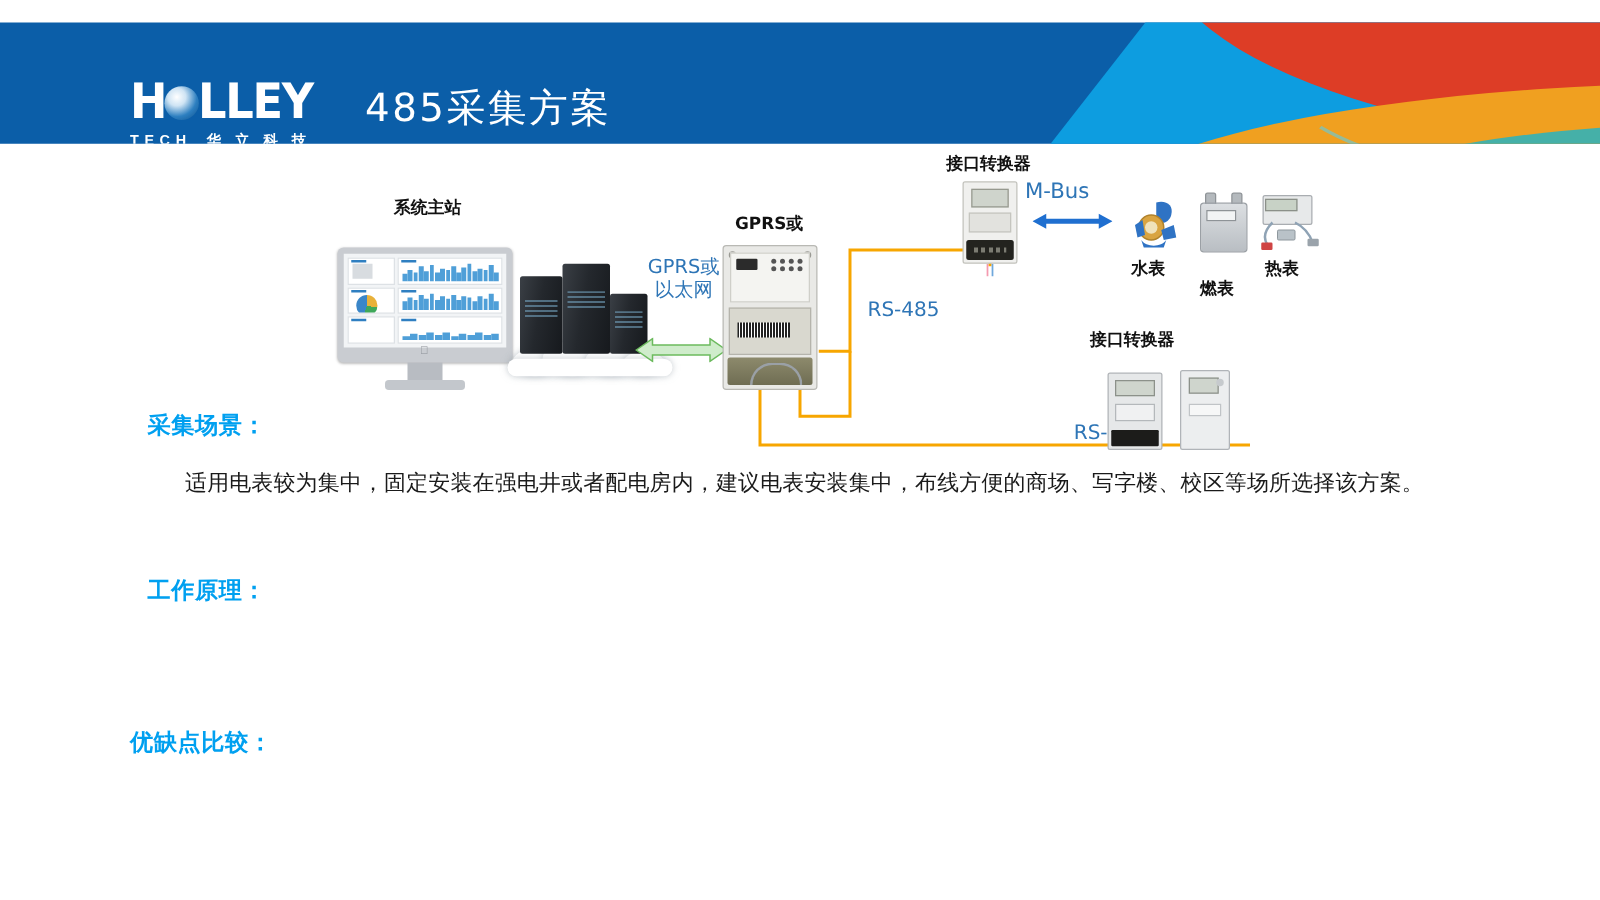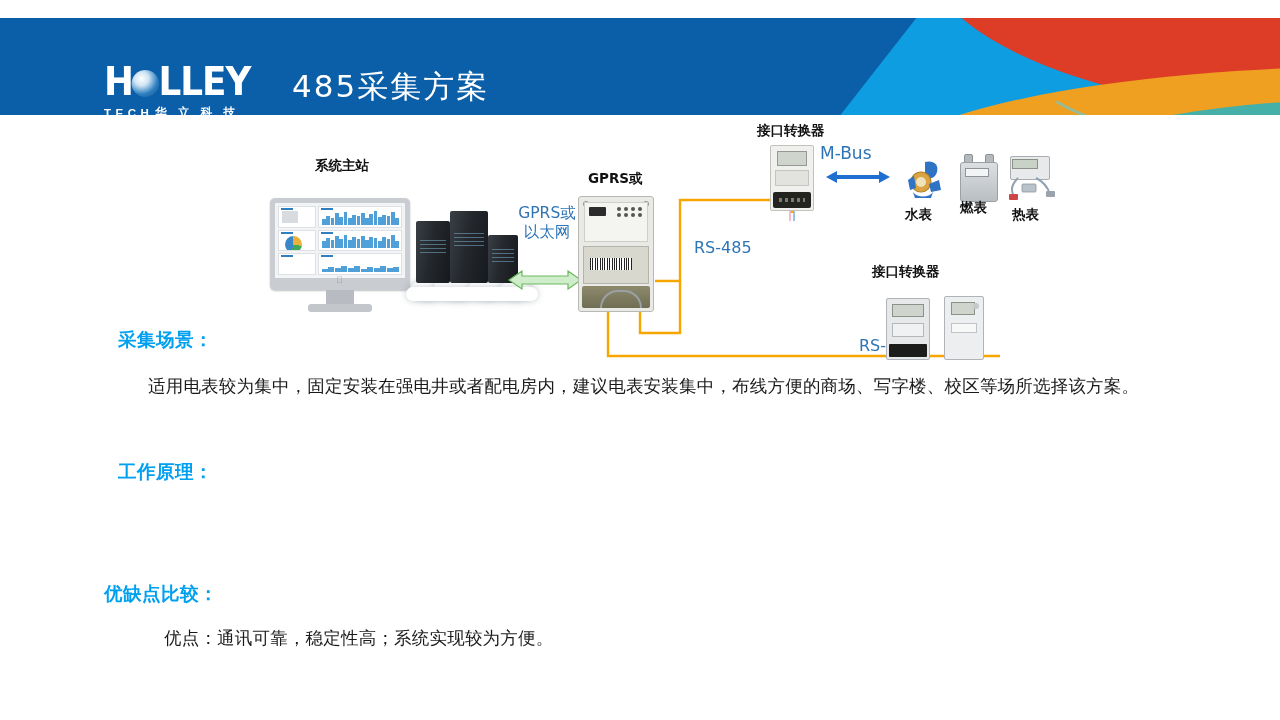--- a/index.html
+++ b/index.html
@@ -63,21 +63,21 @@
     display: inline-block; width: 27px; height: 27px;
     border-radius: 50%;
     background: radial-gradient(circle at 36% 32%, #ffffff 0%, #cfe4f4 28%, #2d7fc0 62%, #0b4f8c 100%);
     vertical-align: -2px; margin: 0 -1px;
   }
   #logo .subline {
     margin-top: 3px; display: flex; align-items: center; gap: 0;
     font-size: 11.5px; font-weight: bold; color: #ffffff;
     letter-spacing: 4.5px;
   }
-  #logo .subline .cn { letter-spacing: 4px; font-size: 11.5px; margin-left: 2px; text-align: center; }
+  #logo .subline .cn { letter-spacing: 4px; font-size: 11.5px; margin-left: 12px; text-align: center; }
 
   #slide-title {
     position: absolute; left: 292px; top: 48px;
     font-size: 31px; color: #ffffff;
     font-family: "DejaVu Sans", sans-serif;
     letter-spacing: 2px;
     white-space: nowrap;
   }
 
   
@@ -406,21 +406,21 @@
       <div class="hm-lcd"></div>
       <svg style="position:absolute; left:0; top:22px;" width="52" height="26" viewBox="0 0 52 26" xmlns="http://www.w3.org/2000/svg">
         <path d="M12 2 C6 8 4 14 8 20" fill="none" stroke="#8fa3b5" stroke-width="2"></path>
         <path d="M30 2 C38 6 42 12 44 18" fill="none" stroke="#8fa3b5" stroke-width="2"></path>
         <rect x="3" y="18" width="9" height="6" rx="1" fill="#cf4444"></rect>
         <rect x="40" y="15" width="9" height="6" rx="1" fill="#9aa3ab"></rect>
         <rect x="16" y="8" width="14" height="8" rx="1" fill="#b9c2c8" stroke="#8e979d" stroke-width=".8"></rect>
       </svg>
     </div>
     <div class="mtr-label" style="left:905px; top:88px;">水表</div>
-    <div class="mtr-label" style="left:960px; top:81px;">燃表</div>
+    <div class="mtr-label" style="left:960px; top:104px;">燃表</div>
     <div class="mtr-label" style="left:1012px; top:88px;">热表</div>
 
     <div class="dlabel" style="left:872px; top:145px;">接口转换器</div>
     <div id="ac-meters">
       <div class="em" style="left:6px; top:30px; width:44px; height:62px;">
         <div class="em-lcd" style="width:32px;"></div>
         <div style="position:absolute; left:5px; top:24px; width:32px; height:14px; background:#f0f1f2; border:1px solid #b4b8bb;"></div>
         <div class="em-dark"></div>
       </div>
       <div class="em" style="left:64px; top:28px; width:40px; height:64px; background:#eceeef;">
@@ -430,15 +430,14 @@
       </div>
     </div>
   </div>
 
   <div class="sec-head" style="left:118px; top:327px;">采集场景：</div>
   <div class="body-par indent" style="left:112px; top:366px; width:1068px;">适用电表较为集中，固定安装在强电井或者配电房内，建议电表安装集中，布线方便的商场、写字楼、校区等场所选择该方案。</div>
 
   <div class="sec-head" style="left:118px; top:459px;">工作原理：</div>
 
   <div class="sec-head" style="left:104px; top:581px;">优缺点比较：</div>
-  <div class="body-par" style="left:164px; top:622px; width:1000px; line-height:33px;">优点：通讯可靠，稳定性高；系统实现较为方便。</div>
 
 </div>
 
 </body></html>

